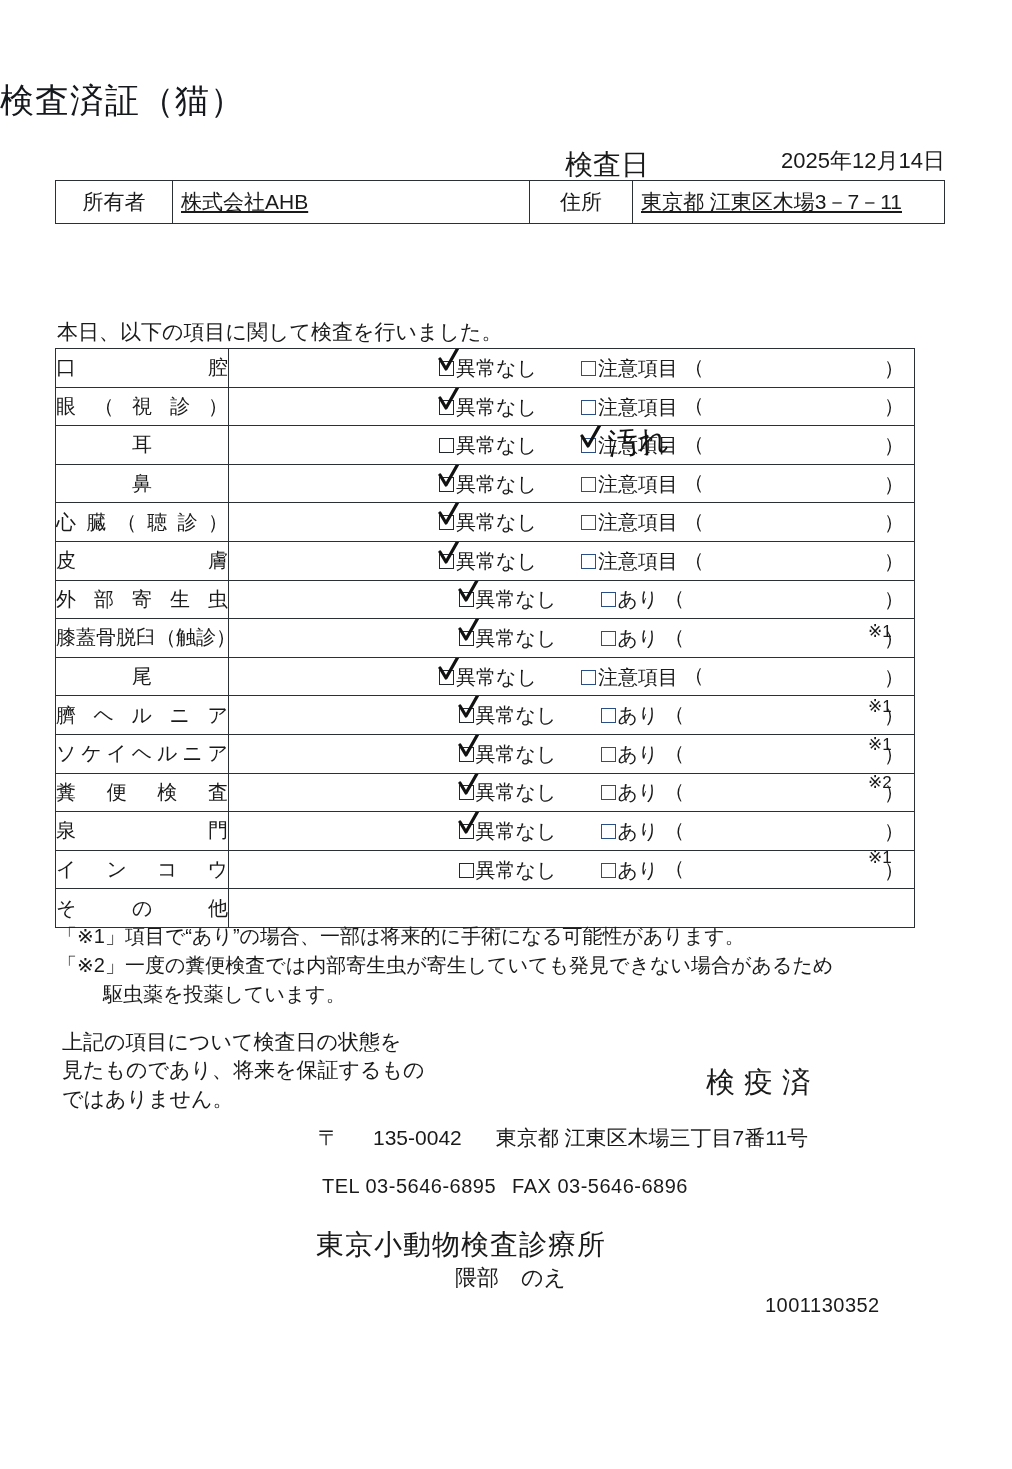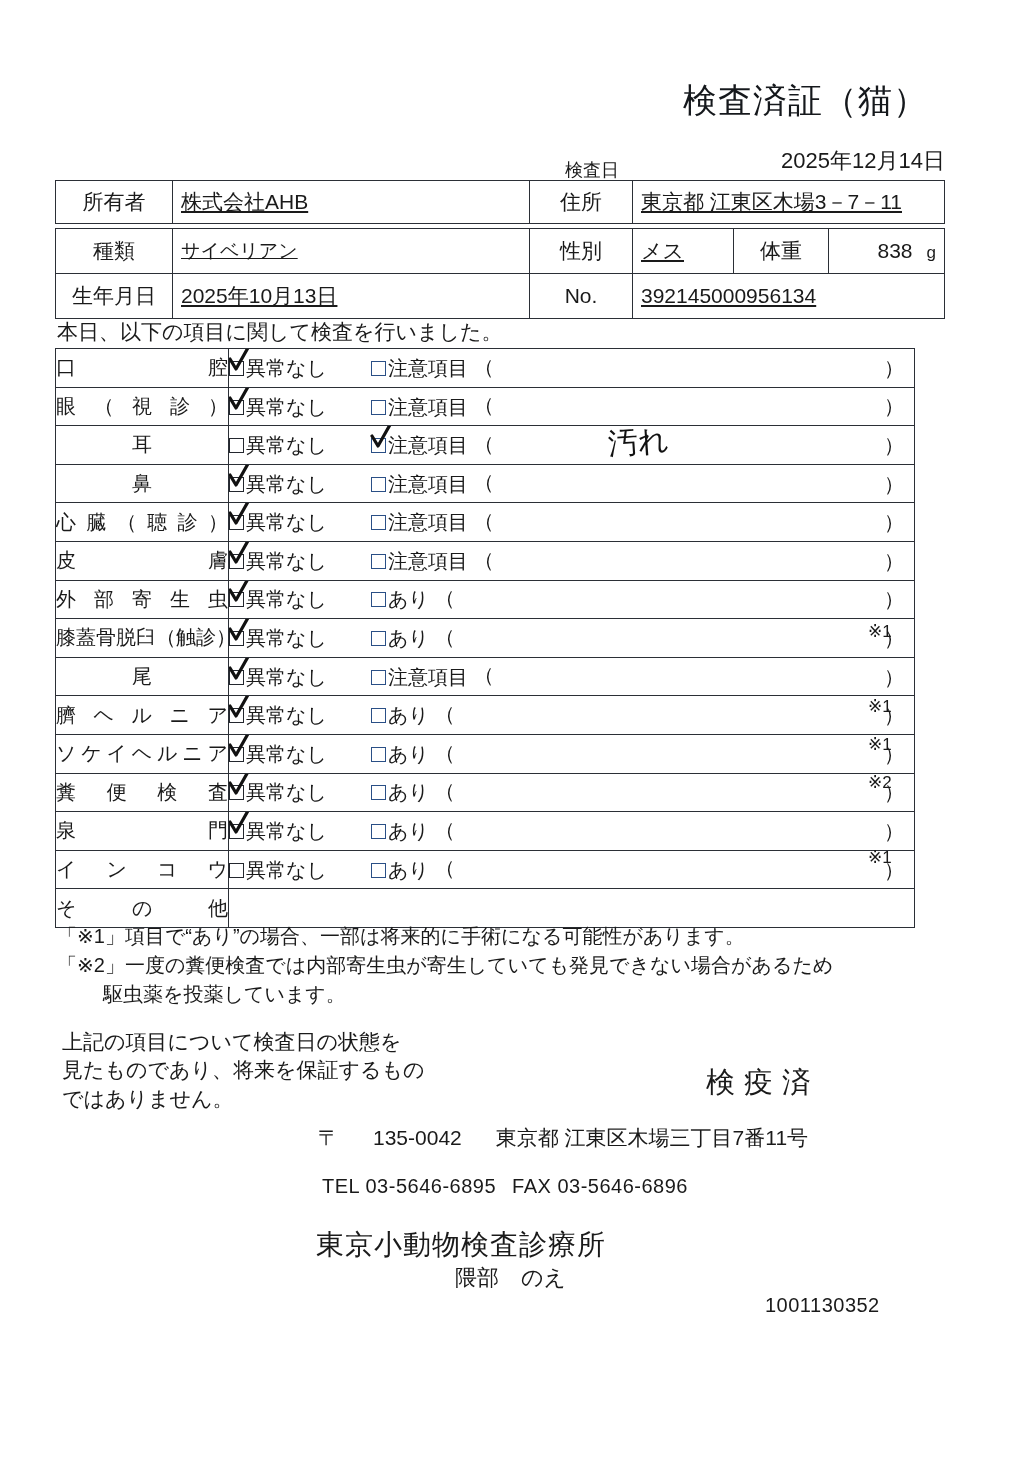--- a/index.html
+++ b/index.html
@@ -21,39 +21,39 @@
     height: 1469px;
     box-sizing: border-box;
   }
 
   
   .title {
     position: absolute;
     top: 78px;
     left: 0;
     width: 928px;
-    text-align: right;
+    text-align: left;
     font-size: 34px;
     letter-spacing: 1px;
     color: #15181c;
   }
 
   
   .exam-date-row {
     position: absolute;
     top: 146px;
     left: 55px;
     width: 890px;
     height: 30px;
   }
   .exam-date-label {
     position: absolute;
     left: 510px;
-    top: 12px;
-    font-size: 18px;
+    top: 0;
+    font-size: 28px;
   }
   .exam-date-value {
     position: absolute;
     right: 0;
     top: 0;
     font-size: 22px;
     letter-spacing: 0px;
   }
 
   
@@ -106,20 +106,21 @@
     padding: 0 7px;
     font-size: 20px;
   }
   td.item-label.ctr {
     text-align: center;
     text-align-last: center;
   }
   td.item-body {
     padding: 0 0 0 8px;
     position: relative;
+    text-align: center;
   }
   .opt {
     display: inline-block;
     position: relative;
     vertical-align: middle;
   }
   .opt .box {
     display: inline-block;
     width: 15px;
     height: 15px;
@@ -245,40 +246,20 @@
     <tbody>
         <tr>
       <td class="lbl-center" style="width:100px">所有者</td>
       <td class="val" style="width:340px">株式会社AHB</td>
       <td class="lbl-center" style="width:86px">住所</td>
       <td class="val">東京都 江東区木場3－7－11</td>
     </tr>
   </tbody>
     </table>
 
-  <table class="tbl" id="animal-table">
-    <tbody>
-        <tr>
-      <td class="lbl-center" style="width:100px">種類</td>
-      <td class="val" style="width:340px; font-size:19px">サイベリアン</td>
-      <td class="lbl-center" style="width:86px">性別</td>
-      <td class="val" style="width:84px">メス</td>
-      <td class="lbl-center" style="width:78px">体重</td>
-      <td class="val-right">
-        <span>838</span><span style="display:inline-block;width:14px"></span><span style="font-size:17px">g</span>
-      </td>
-    </tr>
-    <tr>
-      <td class="lbl-center">生年月日</td>
-      <td class="val">2025年10月13日</td>
-      <td class="lbl-center">No.</td>
-      <td class="val" colspan="3">392145000956134</td>
-    </tr>
-  </tbody>
-    </table>
 
   <div class="intro">本日、以下の項目に関して検査を行いました。</div>
 
   <table class="tbl" id="checklist-table">
     <tbody id="checklist-body">
         <tr>
           <td class="item-label">口　　　　腔</td>
           <td class="item-body"><span class="opt opt-normal"><span class="box"></span><svg class="tick" viewBox="0 0 26 30">
                 <path d="M3 15 L9 25 L22 2" fill="none" stroke="#111" stroke-width="3.2" stroke-linecap="round" stroke-linejoin="round"></path>
               </svg><span>異常なし</span></span><span class="opt"><span class="box blue"></span><span>注意項目</span></span><span class="paren-open">（</span><span class="paren-close">）</span></td>

